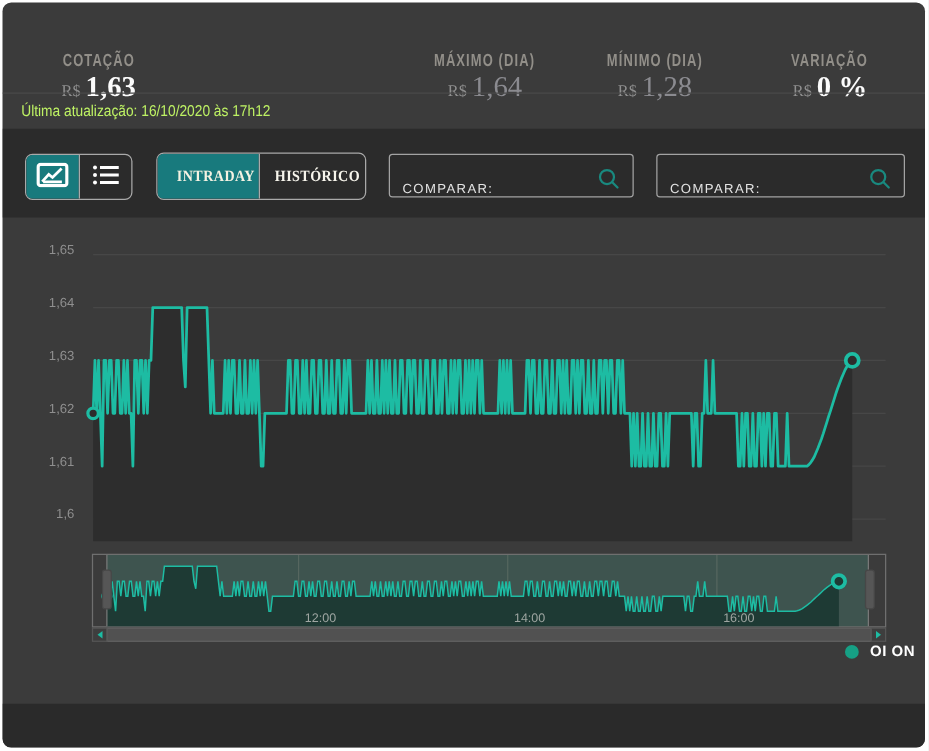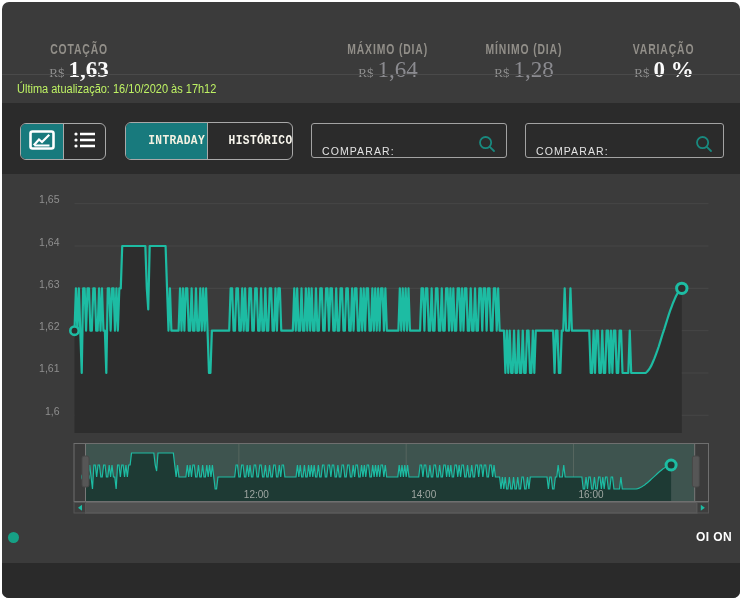--- a/index.html
+++ b/index.html
@@ -33,43 +33,43 @@
   .toolbar { position:absolute; left:0; top:101px; width:738px; height:71px;
     background:#2b2b2b; }
   .seg-group { position:absolute; display:flex; border:1px solid #a9a9a9;
     border-radius:6px; overflow:hidden; }
   .view-toggle { left:18px; top:20px; width:86px; height:37px; }
   .view-btn { width:50%; height:100%; display:flex; align-items:center;
     justify-content:center; background:transparent; border:none; cursor:pointer; }
   .view-btn.selected { background:#187a7d; }
   .view-btn + .view-btn { border-left:1px solid #a9a9a9; }
   .range-tabs { left:123px; top:19px; width:168px; height:38px; }
-  .range-tab { height:100%; display:flex; align-items:center; justify-content:center;
+  .range-tab { height:100%; display:flex; align-items:center; justify-content:flex-end;
     background:transparent; border:none; color:#f7f5ec; font-weight:bold;
     font-size:12.5px; letter-spacing:0.4px; cursor:pointer;
-    font-family:Liberation Mono, monospace;padding-left:21px; }
+    font-family:Liberation Serif, serif;padding-left:21px; }
   .range-tab span { display:inline-block; transform:scaleX(0.9); transform-origin:center; }
   .range-tab.selected { background:#187a7d; color:#f5f2e2; }
   .range-tab + .range-tab { border-left:1px solid #a9a9a9; }
   .tab-0 { width:81px; } .tab-1 { width:85px; }
   .compare-box { position:absolute; top:20px; height:35px; border:1px solid #a3a3a3;
     border-radius:3px; display:flex; align-items:flex-end; padding:0 10px; }
   .compare-0 { left:309px; width:196px; }
   .compare-1 { left:523px; width:199px; }
   .compare-box input { flex:1; background:transparent; border:none; outline:none;
     color:#e3e3e3; font-size:10.5px; letter-spacing:1.1px;
     font-family:"Liberation Sans", sans-serif; }
   .compare-box input::placeholder { color:#e3e3e3; opacity:1; }
   .search-icon { flex:0 0 auto; margin-left:6px; }
 
   
   .chart-zone { position:absolute; left:0; top:172px; width:730px; height:389px; }
   .chart-zone svg.main { position:absolute; left:0; top:0; }
-  .legend { position:absolute; left:0; top:353px; width:100%; height:20px;
-    display:flex; align-items:center; justify-content:space-between; gap:9px; padding-left:6px; }
+  .legend { position:absolute; left:0; top:337px; width:100%; height:20px;
+    display:flex; align-items:center; justify-content:flex-end; gap:9px; padding-left:6px; }
   .legend-dot { width:11px; height:11px; border-radius:50%; background:#16a085; }
   .legend-label { color:#ffffff; font-size:12px; font-weight:bold; letter-spacing:0.4px; }
 
   
   .footer { position:absolute; left:0; top:561px; width:738px; height:35px;
     background:#2a2a2a; }
 </style>
 </head>
 <body>
 

